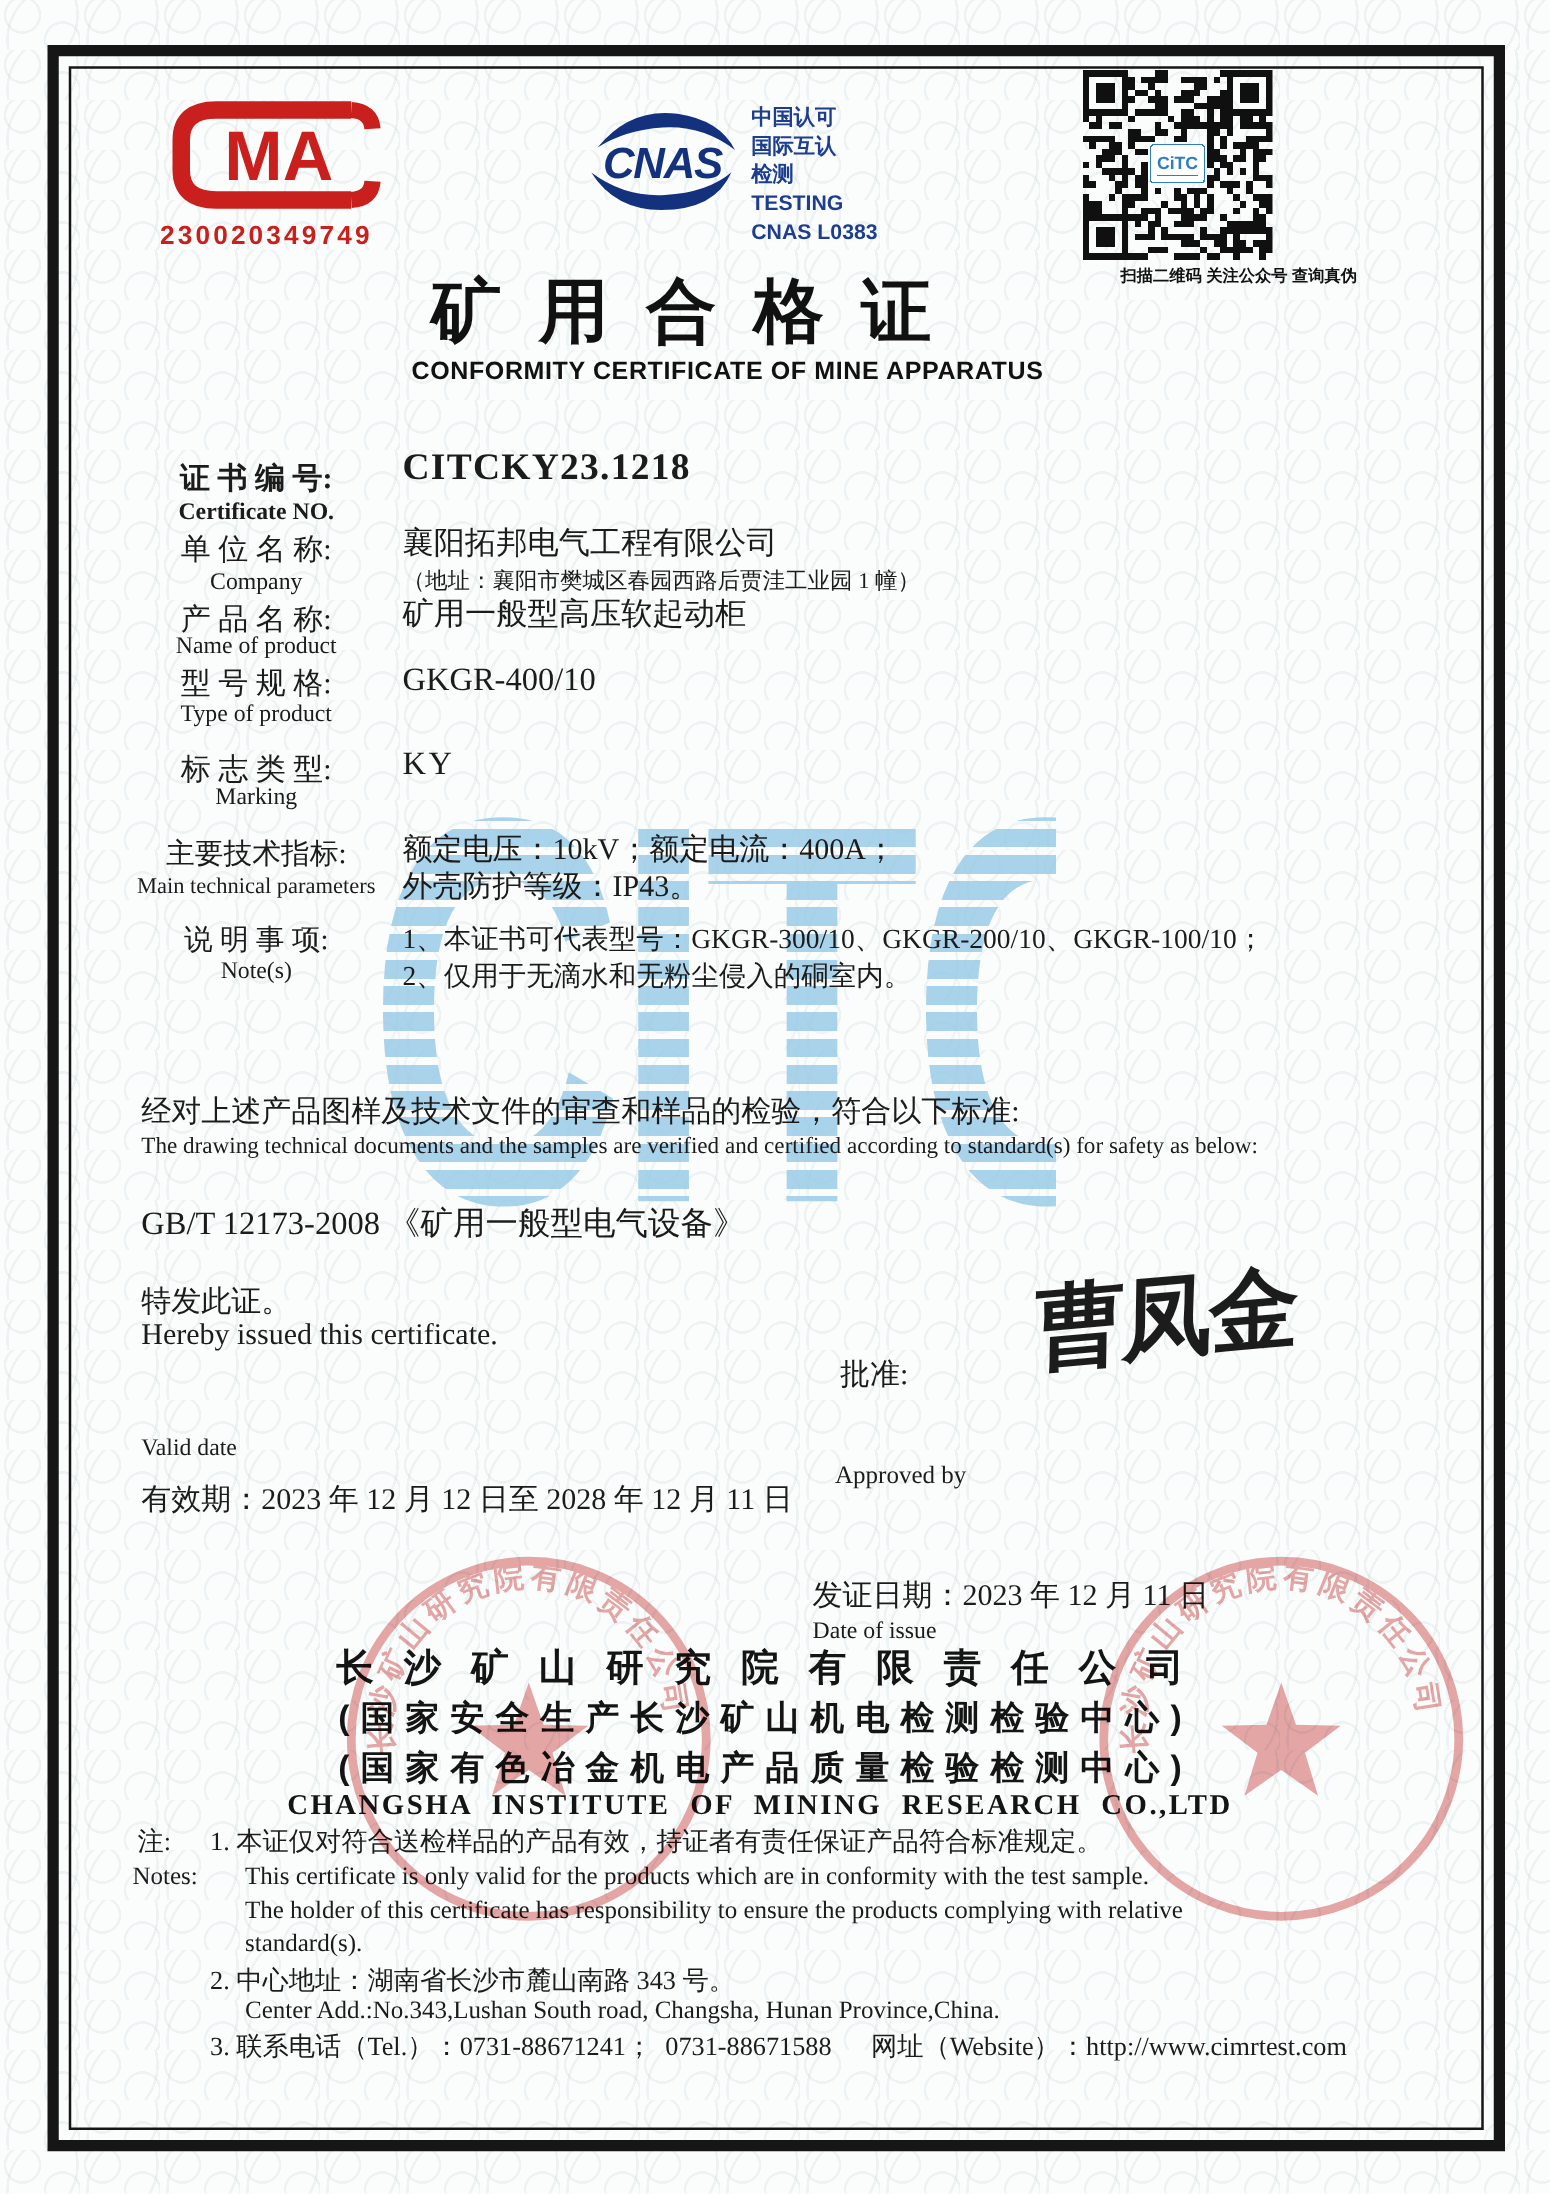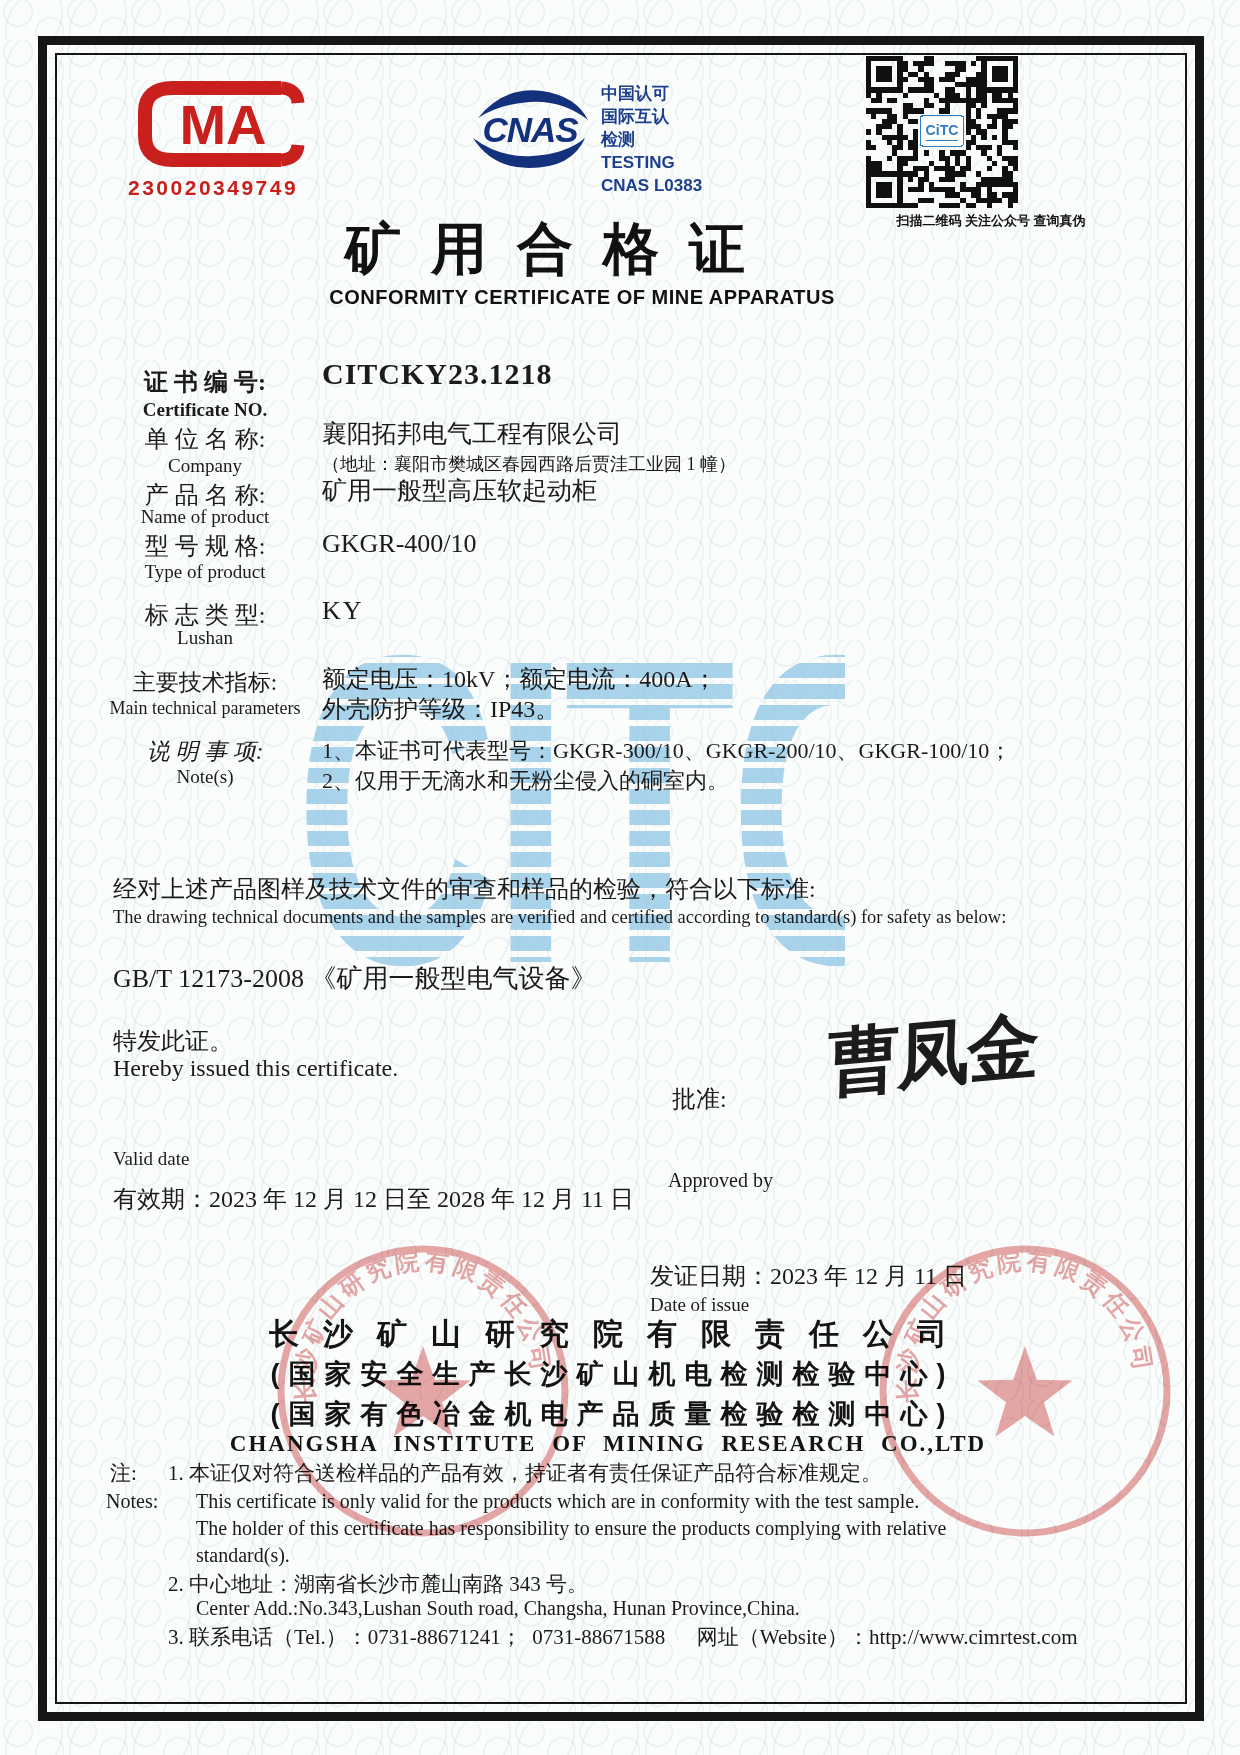--- a/index.html
+++ b/index.html
@@ -509,26 +509,26 @@
   <div class="abs zh-label" style="left:75px;top:423px;">单 位 名 称:</div>
   <div class="abs en-label" style="left:75px;top:455px;">Company</div>
 
   <div class="abs zh-label" style="left:75px;top:479px;">产 品 名 称:</div>
   <div class="abs en-label" style="left:75px;top:506px;">Name of product</div>
 
   <div class="abs zh-label" style="left:75px;top:530px;">型 号 规 格:</div>
   <div class="abs en-label" style="left:75px;top:561px;">Type of product</div>
 
   <div class="abs zh-label" style="left:75px;top:599px;">标 志 类 型:</div>
-  <div class="abs en-label" style="left:75px;top:627px;">Lushan</div>
+  <div class="abs en-label" style="left:75px;top:627px;">Marking</div>
 
   <div class="abs zh-label" style="left:75px;top:667px;font-size:23px;">主要技术指标:</div>
   <div class="abs en-label" style="left:60px;top:698px;width:290px;font-size:18px;">Main technical parameters</div>
 
-  <div class="abs zh-label" style="left:75px;top:736px;font-size:23px;font-style:italic;">说 明 事 项:</div>
+  <div class="abs zh-label" style="left:75px;top:736px;font-size:23px;">说 明 事 项:</div>
   <div class="abs en-label" style="left:75px;top:766px;">Note(s)</div>
 
   <div class="abs" style="left:322px;top:357px;font-size:30px;font-weight:700;letter-spacing:1px;">CITCKY23.1218</div>
   <div class="abs" style="left:322px;top:417px;font-size:25px;">襄阳拓邦电气工程有限公司</div>
   <div class="abs" style="left:322px;top:452px;font-size:18px;">（地址：襄阳市樊城区春园西路后贾洼工业园 1 幢）</div>
   <div class="abs" style="left:322px;top:474px;font-size:25px;">矿用一般型高压软起动柜</div>
   <div class="abs" style="left:322px;top:529px;font-size:26px;">GKGR-400/10</div>
   <div class="abs" style="left:322px;top:596px;font-size:26px;letter-spacing:2px;">KY</div>
   <div class="abs" style="left:322px;top:663px;font-size:24px;">额定电压：10kV；额定电流：400A；</div>
   <div class="abs" style="left:322px;top:693px;font-size:24px;">外壳防护等级：IP43。</div>

